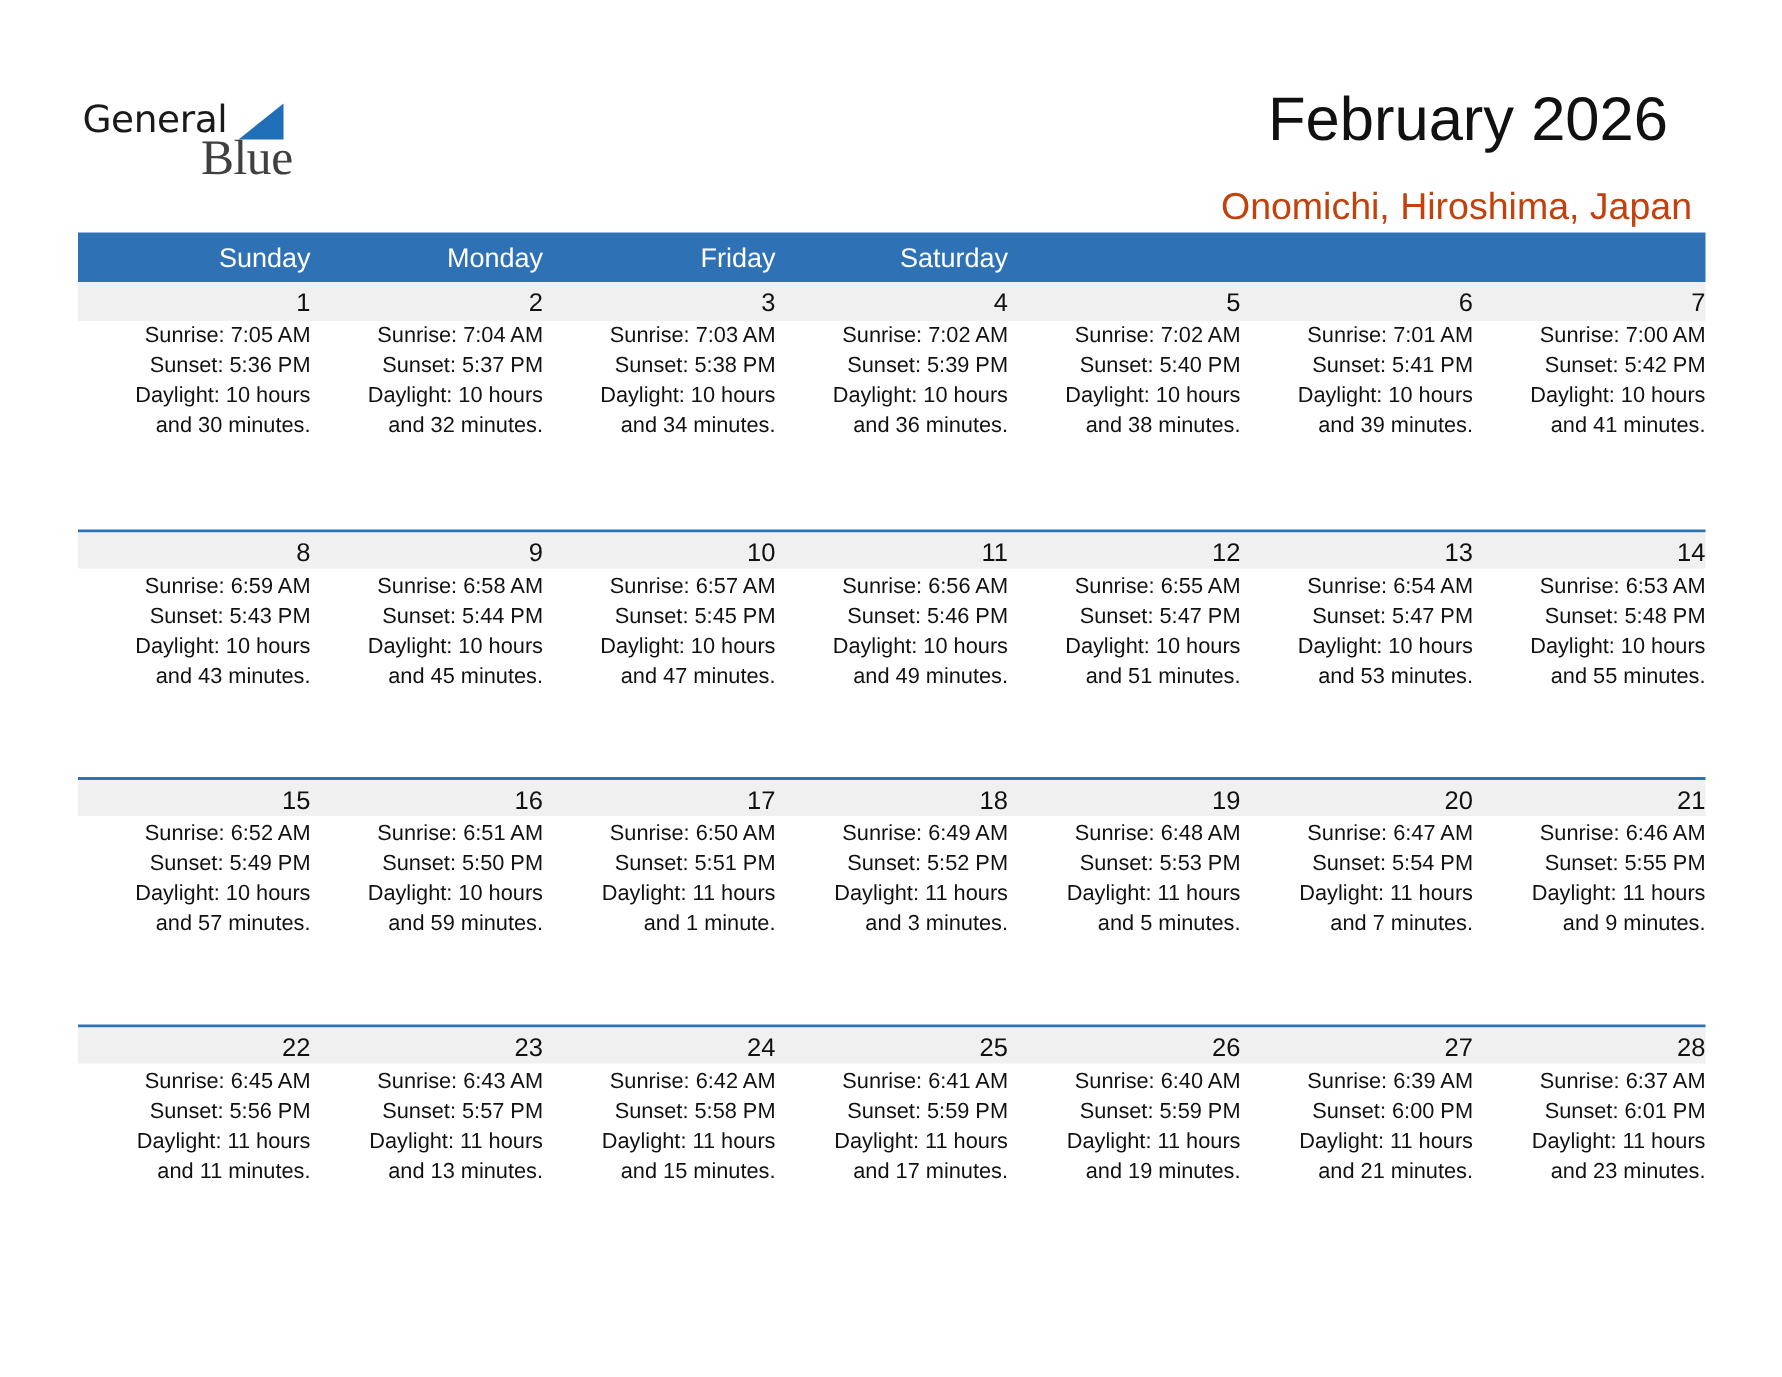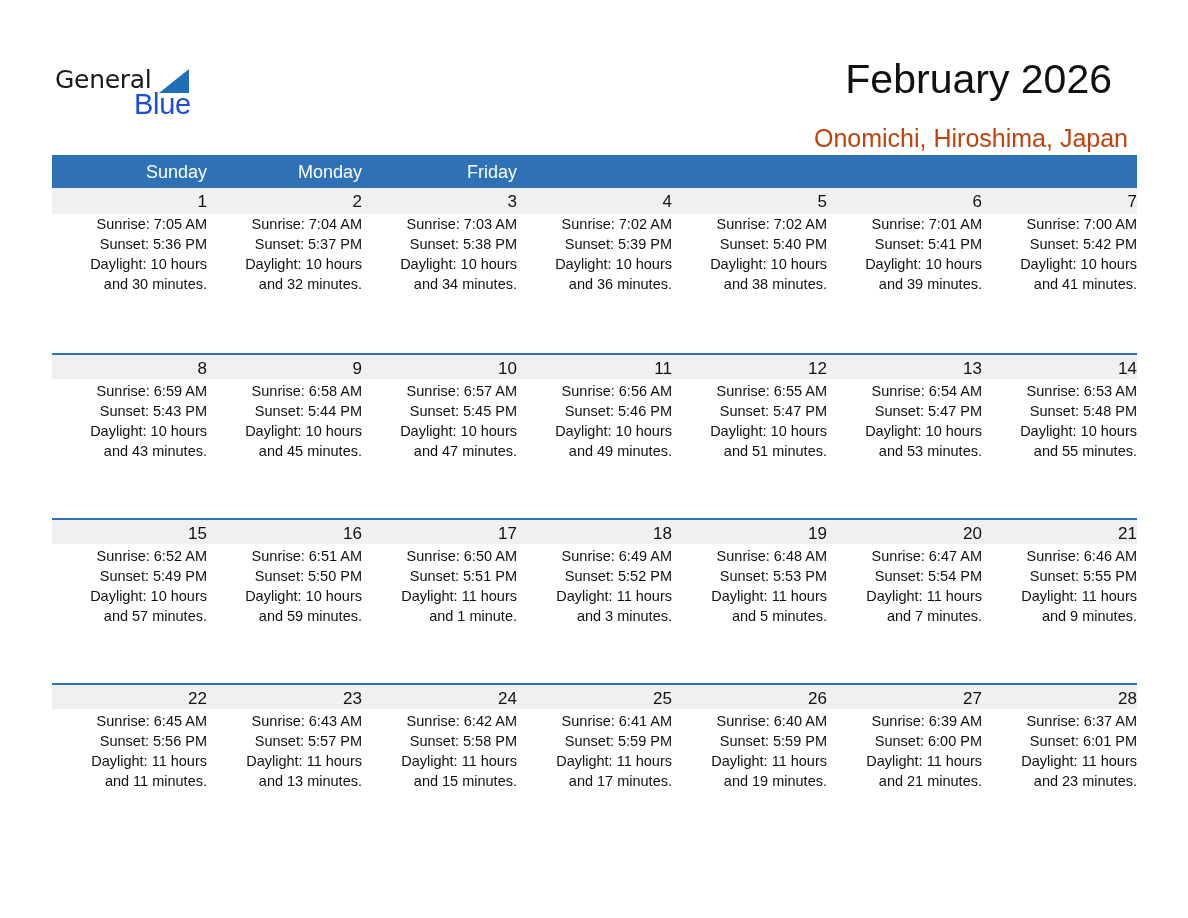--- a/index.html
+++ b/index.html
@@ -1,21 +1,21 @@
 <!DOCTYPE html>
 <html><head>
 <meta charset="utf-8">
 <style>
   * { margin: 0; padding: 0; box-sizing: border-box; }
   html, body { width: 1188px; height: 918px; background: #ffffff; overflow: hidden; }
   body { position: relative; font-family: "Liberation Sans", sans-serif; color: #111; }
 
   .logo { position: absolute; left: 55px; top: 62px; width: 140px; height: 60px; }
   .logo-general { position: absolute; left: 0; top: 3px; font-family: "DejaVu Sans", sans-serif; font-size: 25px; color: #1a1a1a; letter-spacing: -0.3px; }
-  .logo-blue { position: absolute; left: 79px; top: 26px; font-family: Liberation Sans, sans-serif; font-size: 29px; color: #1d4ed8; letter-spacing: -0.3px; }
+  .logo-blue { position: absolute; left: 79px; top: 26px; font-family: Liberation Serif, serif; font-size: 33px; color: #404040; letter-spacing: -0.3px; }
   .logo-tri { position: absolute; left: 104px; top: 7px; width: 0; height: 0;
               border-left: 0 solid transparent; border-right: 30px solid transparent; border-bottom: 24px solid #1e6fb8; transform: scaleX(-1); }
 
   .title { position: absolute; right: 76px; top: 56px; font-size: 41px; color: #111; }
   .subtitle { position: absolute; right: 60px; top: 124px; font-size: 25px; color: #c2410c; }
 
   .cal { position: absolute; left: 52px; top: 155px; width: 1085px; text-align: right; }
   .header-row { display: flex; background: #2e72b5; height: 33px; }
   .header-cell { width: 155px; color: #fff; font-size: 18px; padding-left: 9px; line-height: 34px; }
 
@@ -40,20 +40,21 @@
 </div>
 
 <div class="title">February 2026</div>
 <div class="subtitle">Onomichi, Hiroshima, Japan</div>
 
 <div class="cal">
   <div class="header-row">
     <div class="header-cell">Sunday</div>
     <div class="header-cell">Monday</div>
     <div class="header-cell">Friday</div>
+    <div class="header-cell">Saturday</div>
   </div>
   <div id="weeks-container">
       <div class="week first">
         <div class="numband"></div>
         <div class="days">
           <div class="day">
             <div class="day-num">1</div>
             <div class="day-line">Sunrise: 7:05 AM</div>
             <div class="day-line">Sunset: 5:36 PM</div>
             <div class="day-line">Daylight: 10 hours</div>

